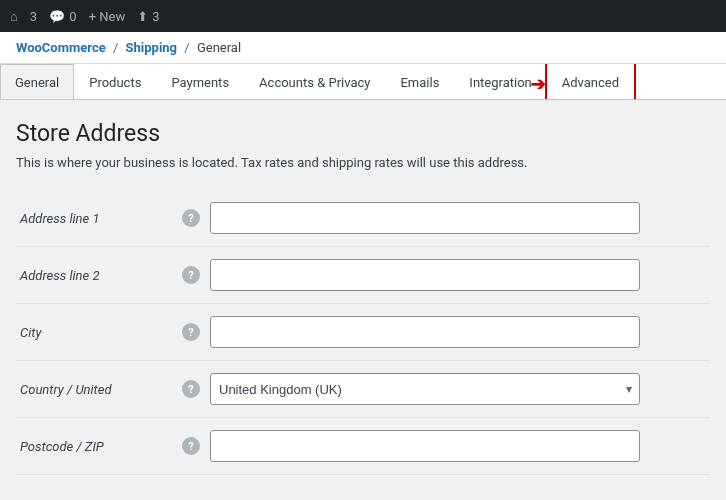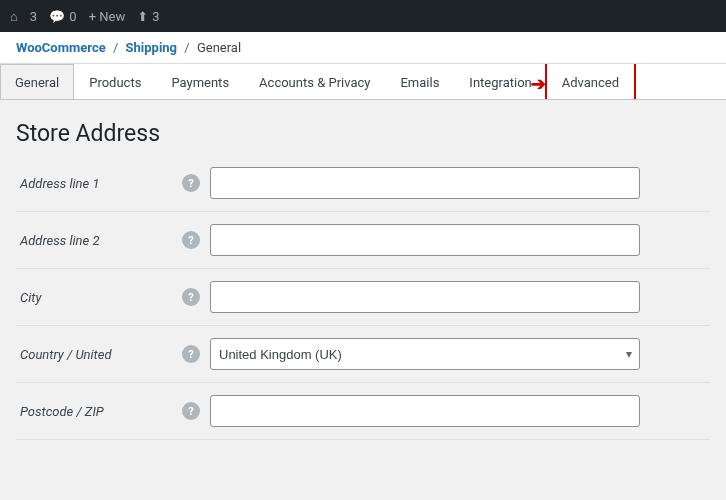--- a/index.html
+++ b/index.html
@@ -228,20 +228,21 @@
     Integration
   </div>
   <div class="tab-item advanced-tab" style="position:relative;">
     <span class="arrow-indicator">➔</span>
     Advanced
   </div>
 </div>
 
 <div class="main-content">
   <h1 class="page-title">Store Address</h1>
+  <p class="page-desc">This is where your business is located. Tax rates and shipping rates will use this address.</p>
 
   <table class="form-table">
     <tbody>
 
       <tr>
         <td class="form-label">Address line 1</td>
         <td class="form-help-col">
           <span class="help-icon">?</span>
         </td>
         <td class="form-input-col">

